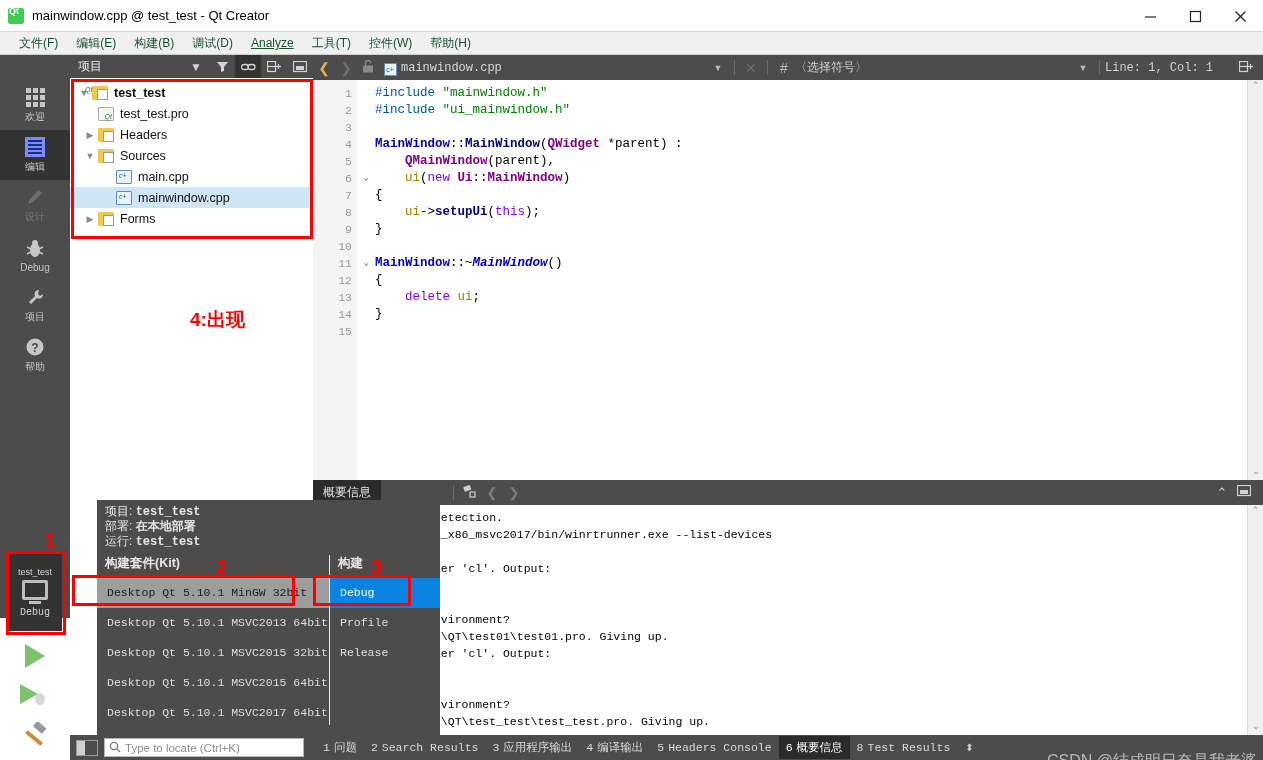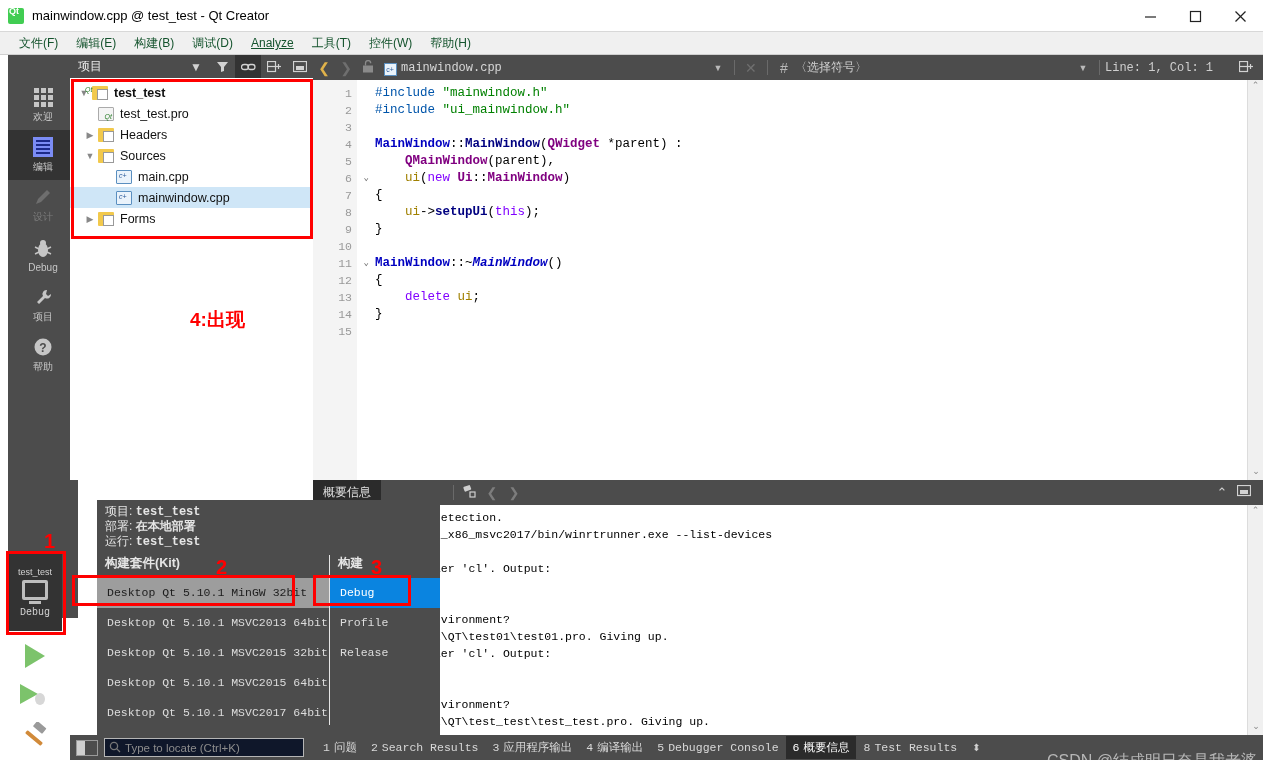--- a/index.html
+++ b/index.html
@@ -19,21 +19,21 @@
           font-size:13px; color:#222; }
   .wbtn svg { display:block; }
 
   
   .menubar { position:absolute; left:0; top:32px; width:1263px; height:23px;
              background:#f0f0f0; display:flex; align-items:center; padding-left:10px;
              border-bottom:1px solid #d0d0d0; }
   .menu-item { font-size:12px; color:#14532d; padding:2px 9px; }
 
   
-  .modebar { position:absolute; left:0; top:55px; width:70px; height:563px; background:#4c4c4c;margin-left:8px; }
+  .modebar { position:absolute; left:0; top:55px; width:70px; height:563px; background:#4c4c4c; }
   .mode { width:70px; height:50px; display:flex; flex-direction:column;
           align-items:center; justify-content:center; color:#c6c6c6; }
   .mode.active { background:#333333; }
   .mode.dim { color:#7a7a7a; }
   .mode-label { font-size:10px; margin-top:2px; }
   .mode-ico { height:22px; display:flex; align-items:center; justify-content:center; }
 
   .grid-ico { display:grid; grid-template-columns:repeat(3,5px); grid-gap:2px; }
   .grid-ico i { width:5px; height:5px; background:#c6c6c6; display:block; }
   .edit-ico { width:20px; height:20px; background:#7b8cf5; display:flex;
@@ -131,21 +131,21 @@
   .kp-item.hl { background:#9d9d9d; color:#1d1d1d; }
   .kp-item.blue { background:#0a84e0; color:#ffffff; }
   .annot-num { position:absolute; color:#ff0000; font-size:20px; font-weight:bold; }
 
   
   .statusbar { position:absolute; left:70px; top:735px; width:1193px; height:25px;
                background:#4c4c4c; display:flex; align-items:center; }
   .sb-toggle { width:22px; height:16px; margin:0 6px; border:1px solid #9a9a9a;
                display:flex; }
   .sb-toggle i { width:8px; background:#cfcfcf; display:block; }
-  .locator { width:200px; height:19px; background:#0f172a; border:1px solid #b5b5b5;
+  .locator { width:200px; height:19px; background:#ffffff; border:1px solid #b5b5b5;
              display:flex; align-items:center; font-size:11.5px; color:#8c8c8c; }
   .loc-ico { width:20px; text-align:center; color:#777; font-size:11px; }
   .sbtabs { display:flex; align-items:center; margin-left:12px; }
   .sbtab { font-family:"Liberation Mono", monospace; font-size:11.5px; color:#d8d8d8;
            padding:4px 7px; white-space:nowrap; }
   .sbtab.act { background:#2b2b2b; color:#ffffff; }
   .sbtab .n { margin-right:4px; }
   .updown { color:#d0d0d0; font-size:10px; padding:0 8px; }
   .csdn { position:absolute; right:6px; top:731px; font-size:16px; color:#c9c9c9; opacity:.85;margin-top:20px; }
 </style>
@@ -513,21 +513,21 @@
             <line x1="7.6" y1="7.6" x2="11" y2="11" stroke="#777" stroke-width="1.3"></line>
           </svg>
       </span>
       <span>Type to locate (Ctrl+K)</span>
     </div>
     <div class="sbtabs">
       <div class="sbtab"><span class="n">1</span><span>问题</span></div>
       <div class="sbtab"><span class="n">2</span><span>Search Results</span></div>
       <div class="sbtab"><span class="n">3</span><span>应用程序输出</span></div>
       <div class="sbtab"><span class="n">4</span><span>编译输出</span></div>
-      <div class="sbtab"><span class="n">5</span><span>Debugger Console</span></div>
+      <div class="sbtab"><span class="n">5</span><span>Headers Console</span></div>
       <div class="sbtab act"><span class="n">6</span><span>概要信息</span></div>
       <div class="sbtab"><span class="n">8</span><span>Test Results</span></div>
       <div class="updown">⬍</div>
     </div>
   </div>
 
   <div class="csdn">CSDN @结成明日奈是我老婆</div>
 </div>
 
 </body></html>

